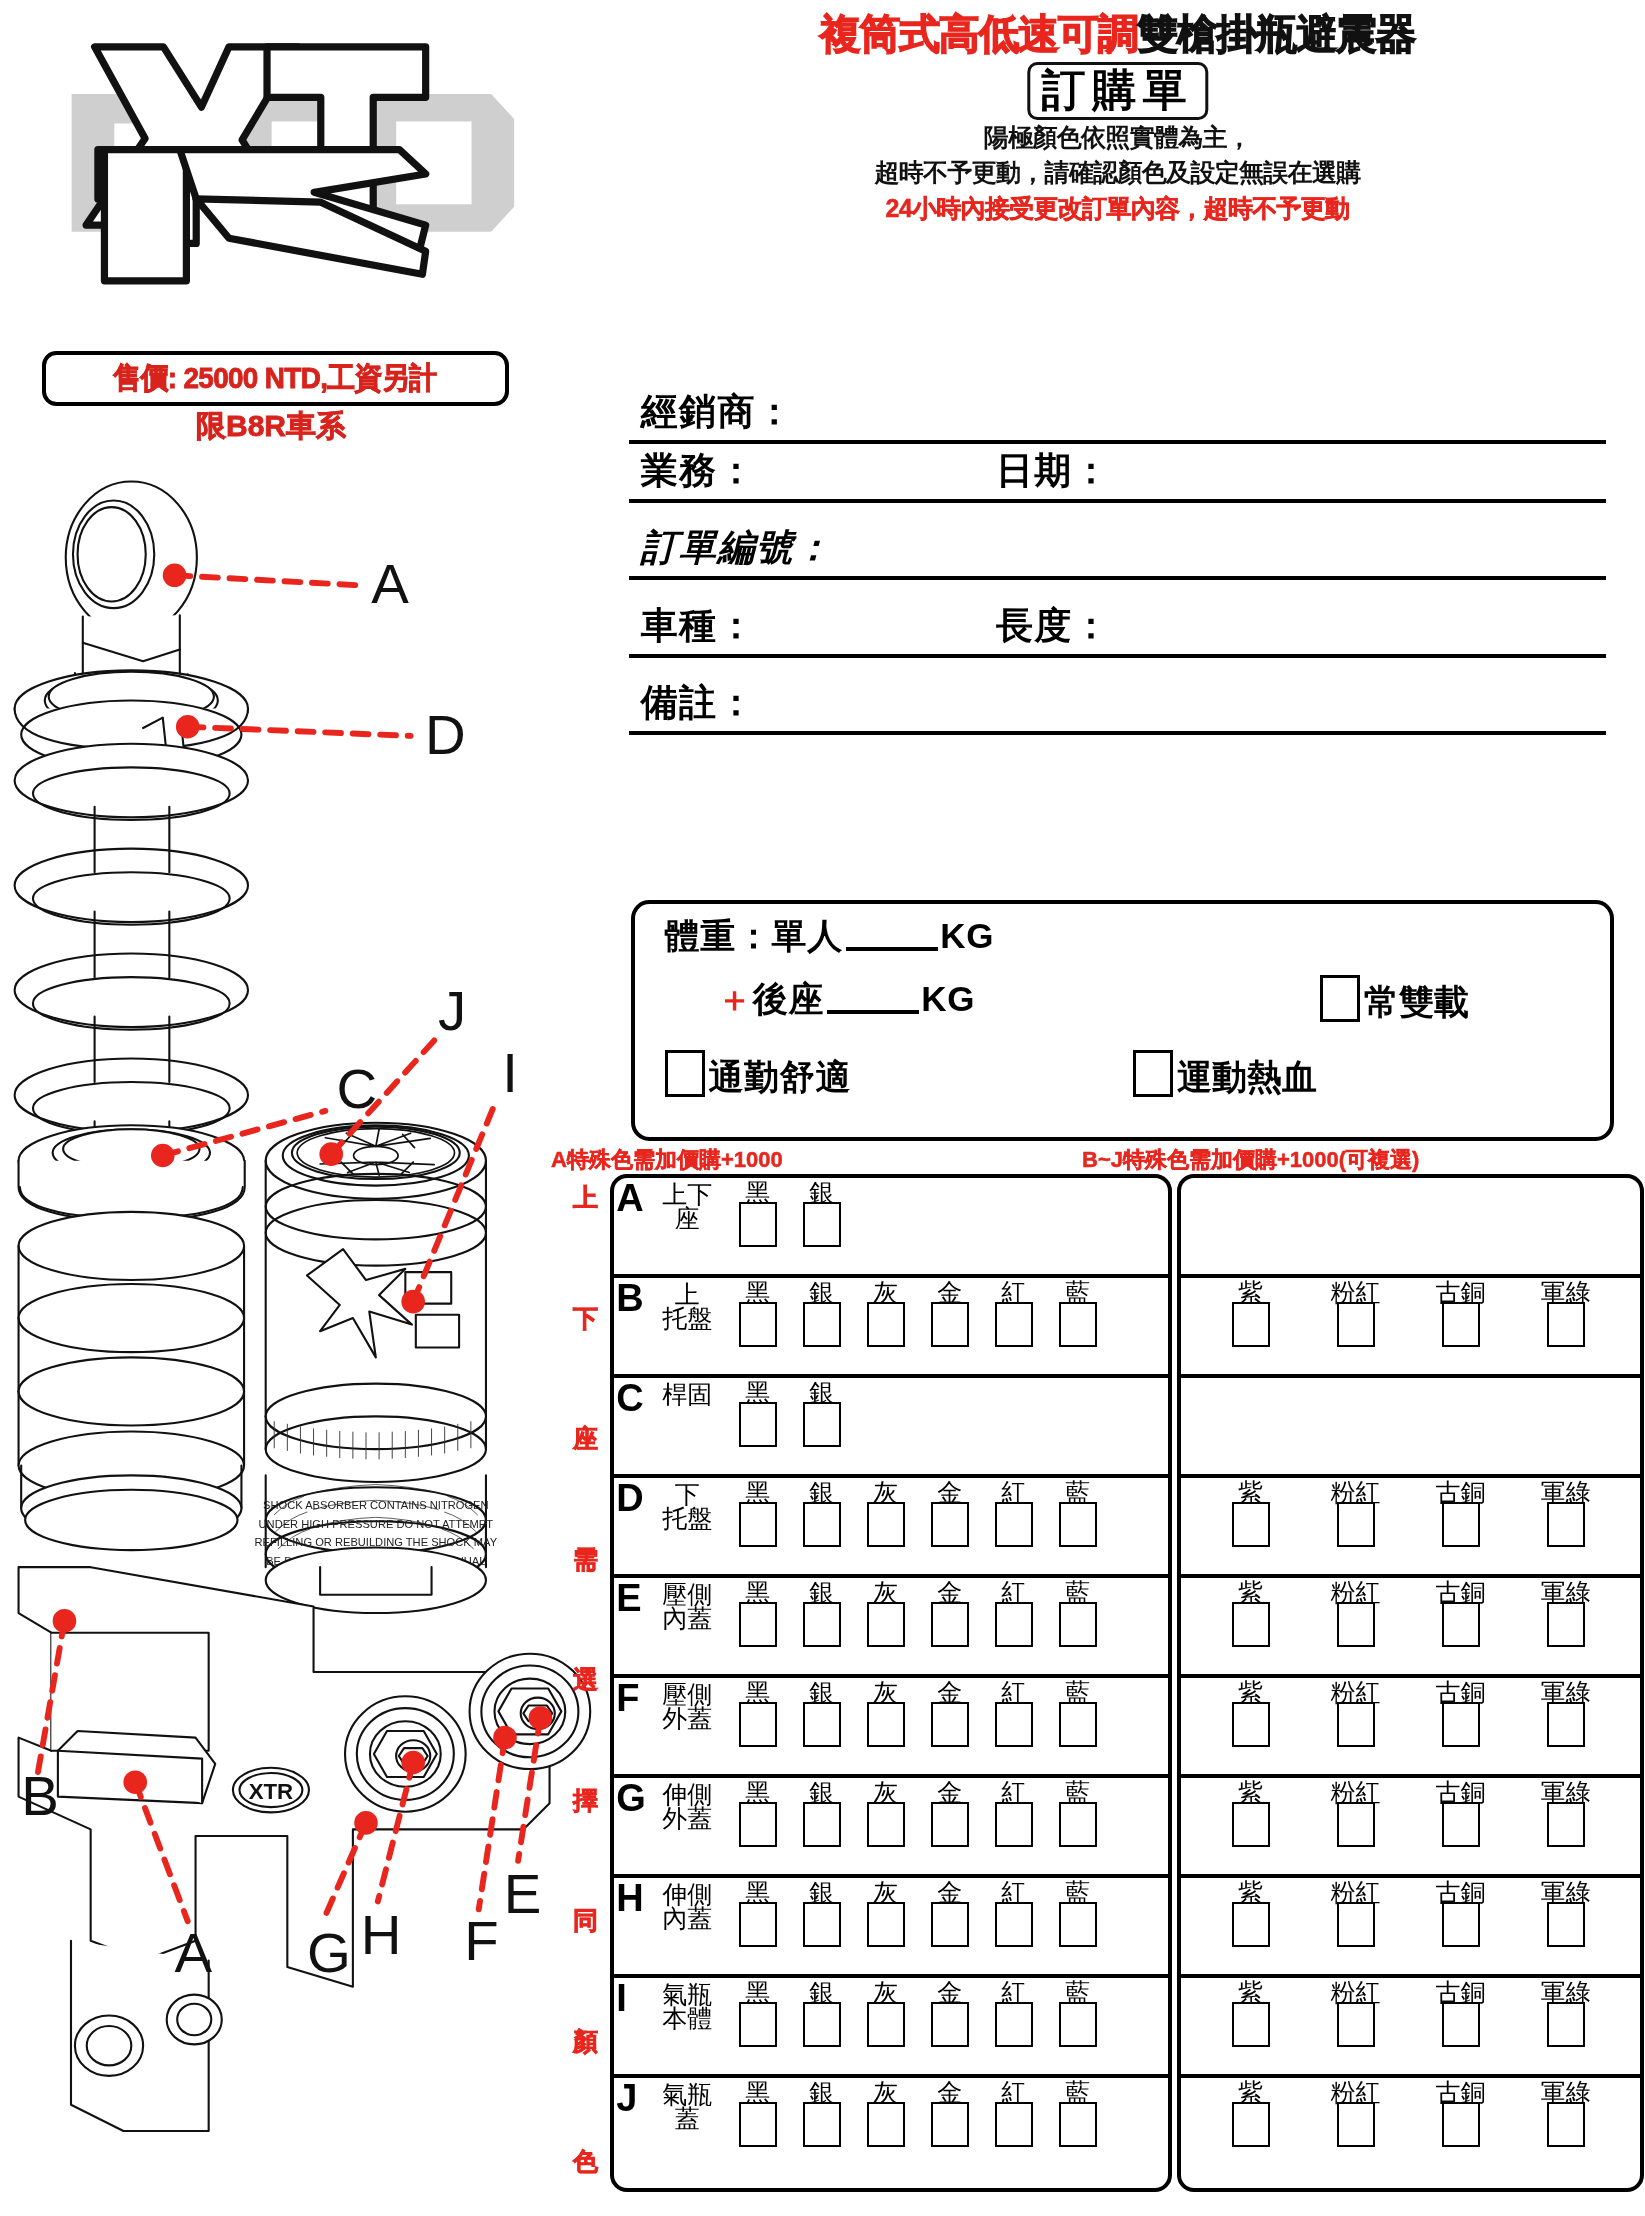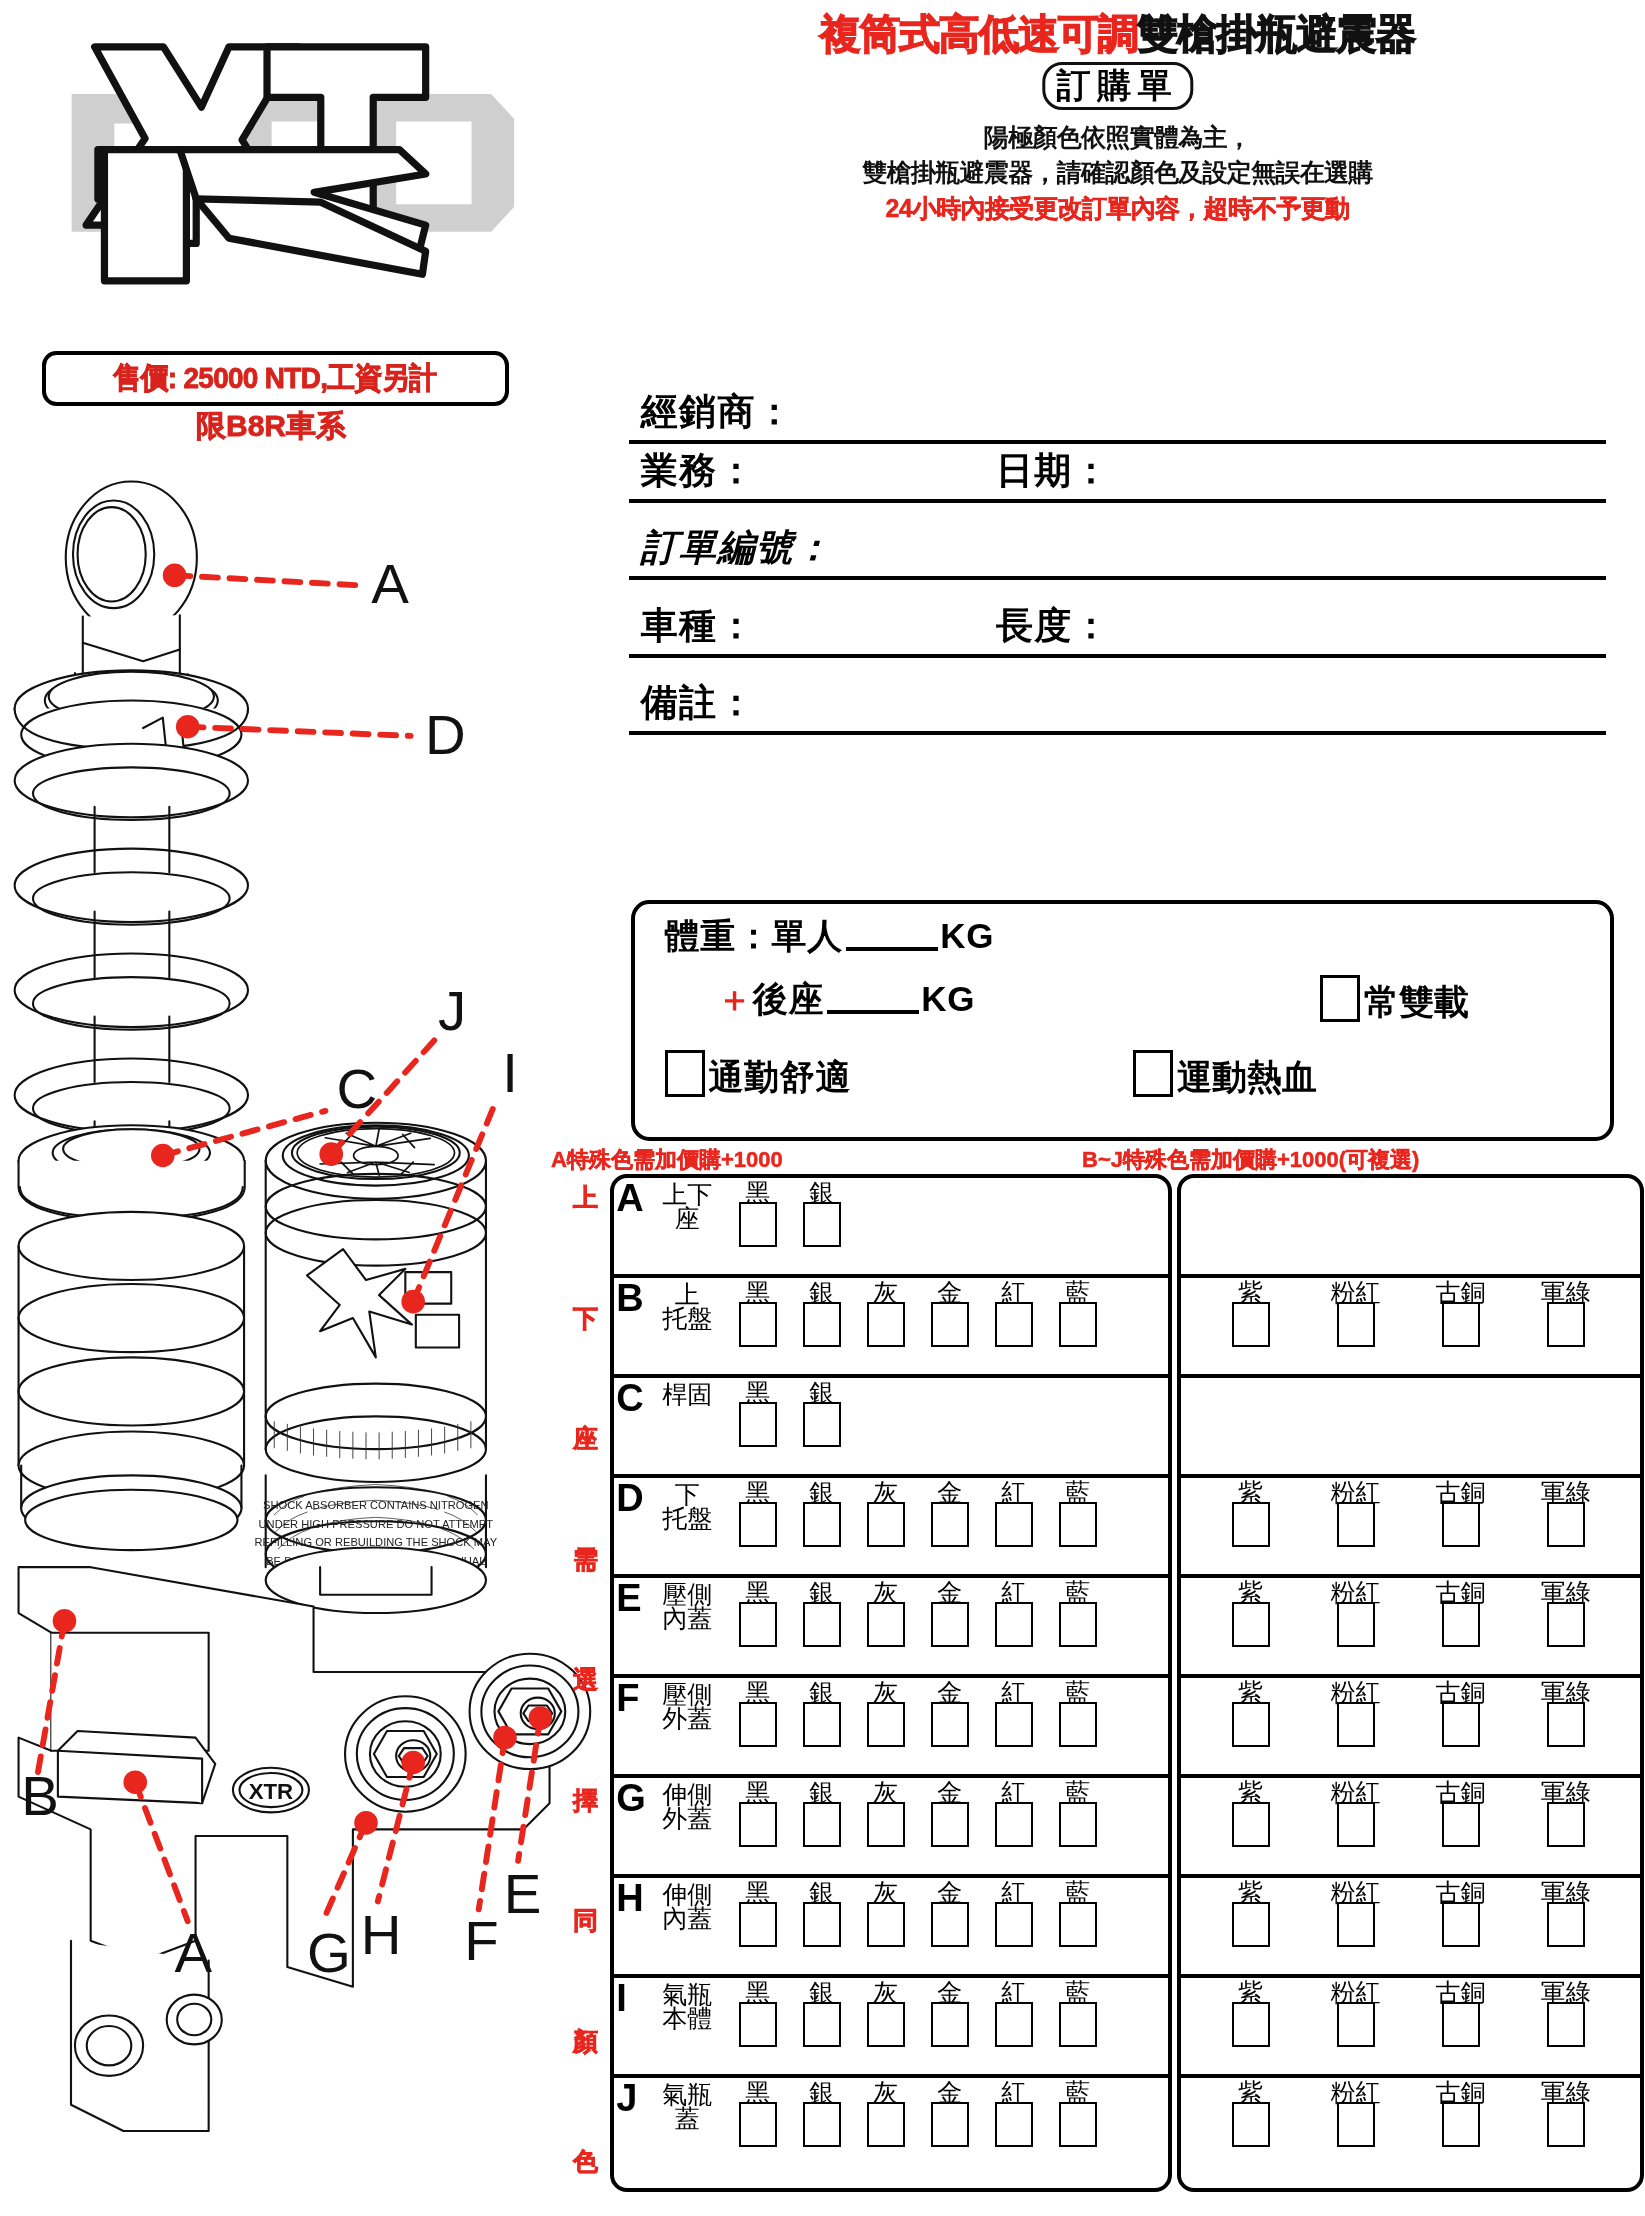--- a/index.html
+++ b/index.html
@@ -54,23 +54,23 @@
   #main-title{
     position:absolute; left:0; top:6.6px; width:1055px;
     text-align:center; font-size:41px; font-weight:bold;
     white-space:nowrap; letter-spacing:-1.3px;
   }
   #main-title .red{ color:#E8261E; -webkit-text-stroke:1.3px #E8261E;}
   #main-title .blk{ color:#111; -webkit-text-stroke:1.3px #111;}
 
   #order-stamp{
     position:absolute; left:50%; top:62px; transform:translateX(-50%);
-    border:3.9px solid #111; border-radius:20px;
+    border:3.9px solid #111; border-radius:10px;
     padding:2.6px 11.8px 5.2px 11.8px;
-    font-size:34px; font-weight:bold; letter-spacing:6.6px;
+    font-size:44px; font-weight:bold; letter-spacing:6.6px;
     line-height:1.0;
   }
   .notice{
     position:absolute; width:1055px; text-align:center; font-weight:bold;
     white-space:nowrap; letter-spacing:-0.7px;
   }
   #notice1{ top:121px; font-size:25px; color:#111; }
   #notice2{ top:156px; font-size:25px; color:#111; }
   #notice3{ top:192px; font-size:25px; color:#E8261E; -webkit-text-stroke:0.5px #E8261E;}
 
@@ -392,21 +392,21 @@
 
   <div id="right-col">
 
     <div id="main-title">
       <span class="red">複筒式高低速可調</span><span class="blk">雙槍掛瓶避震器</span>
     </div>
 
     <div id="order-stamp">訂購單</div>
 
     <div class="notice" id="notice1">陽極顏色依照實體為主，</div>
-    <div class="notice" id="notice2">雙槍掛瓶避震器，請確認顏色及設定無誤在選購</div>
+    <div class="notice" id="notice2">超時不予更動，請確認顏色及設定無誤在選購</div>
     <div class="notice" id="notice3">24小時內接受更改訂單內容，超時不予更動</div>
 
     <div class="field-row" style="top:367px;margin-top:19px;">
       <span class="field-label fl-a">經銷商：</span>
     </div>
     <div class="field-row" style="top:445px;">
       <span class="field-label fl-a">業務：</span>
       <span class="field-label fl-b">日期：</span>
     </div>
     <div class="field-row" style="top:522px;font-style:italic;">

